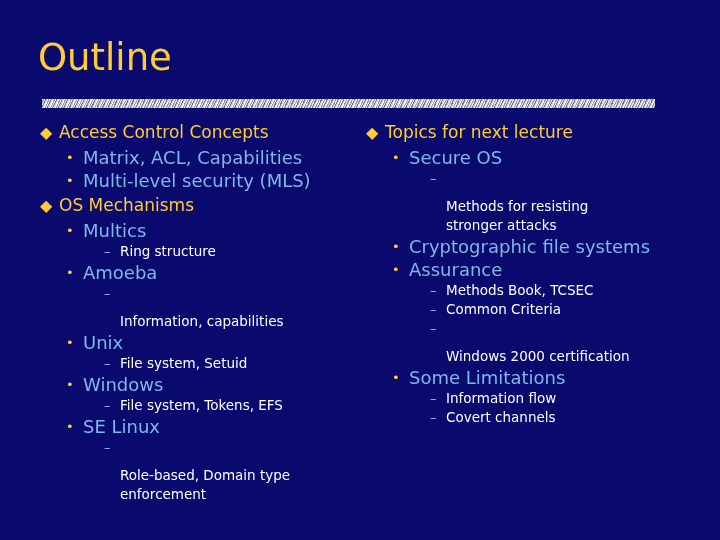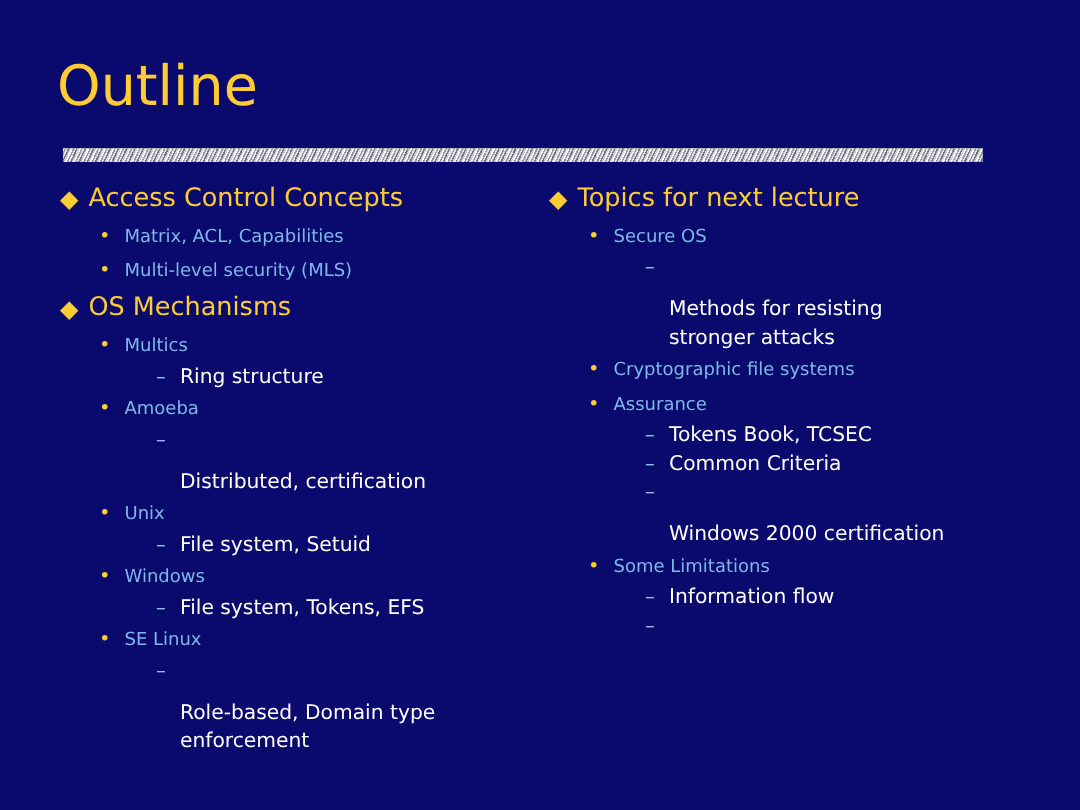--- a/index.html
+++ b/index.html
@@ -98,21 +98,21 @@
   }
   .lvl2 .marker {
     width: 17px;
     flex: 0 0 17px;
     font-size: 13px;
     line-height: 23px;
     color: #ffcc33;
     text-align: left;
   }
   .lvl2 .txt {
-    font-size: 12px;
+    font-size: 18px;
     line-height: 23px;
     color: #7fb8e8;
   }
 
   
   .lvl3 {
     margin-left: 64px;
   }
   .lvl3 .marker {
     width: 16px;
@@ -163,21 +163,21 @@
       <div class="row lvl3">
         <span class="marker">–</span>
         <span class="txt">Ring structure</span>
       </div>
       <div class="row lvl2">
         <span class="marker">•</span>
         <span class="txt">Amoeba</span>
       </div>
       <div class="row lvl3 wrap">
         <span class="marker">–</span>
-        <span class="txt">Distributed, certification</span>
+        <span class="txt">Information, capabilities</span>
       </div>
       <div class="row lvl2">
         <span class="marker">•</span>
         <span class="txt">Unix</span>
       </div>
       <div class="row lvl3">
         <span class="marker">–</span>
         <span class="txt">File system, Setuid</span>
       </div>
       <div class="row lvl2">
@@ -213,36 +213,37 @@
       <div class="row lvl2">
         <span class="marker">•</span>
         <span class="txt">Cryptographic file systems</span>
       </div>
       <div class="row lvl2">
         <span class="marker">•</span>
         <span class="txt">Assurance</span>
       </div>
       <div class="row lvl3">
         <span class="marker">–</span>
-        <span class="txt">Tokens Book, TCSEC</span>
+        <span class="txt">Methods Book, TCSEC</span>
       </div>
       <div class="row lvl3">
         <span class="marker">–</span>
         <span class="txt">Common Criteria</span>
       </div>
       <div class="row lvl3 wrap">
         <span class="marker">–</span>
         <span class="txt">Windows 2000 certification</span>
       </div>
       <div class="row lvl2">
         <span class="marker">•</span>
         <span class="txt">Some Limitations</span>
       </div>
       <div class="row lvl3">
         <span class="marker">–</span>
         <span class="txt">Information flow</span>
       </div>
       <div class="row lvl3">
         <span class="marker">–</span>
+        <span class="txt">Covert channels</span>
       </div>
     </div>
 
 </div>
 
 </body></html>

